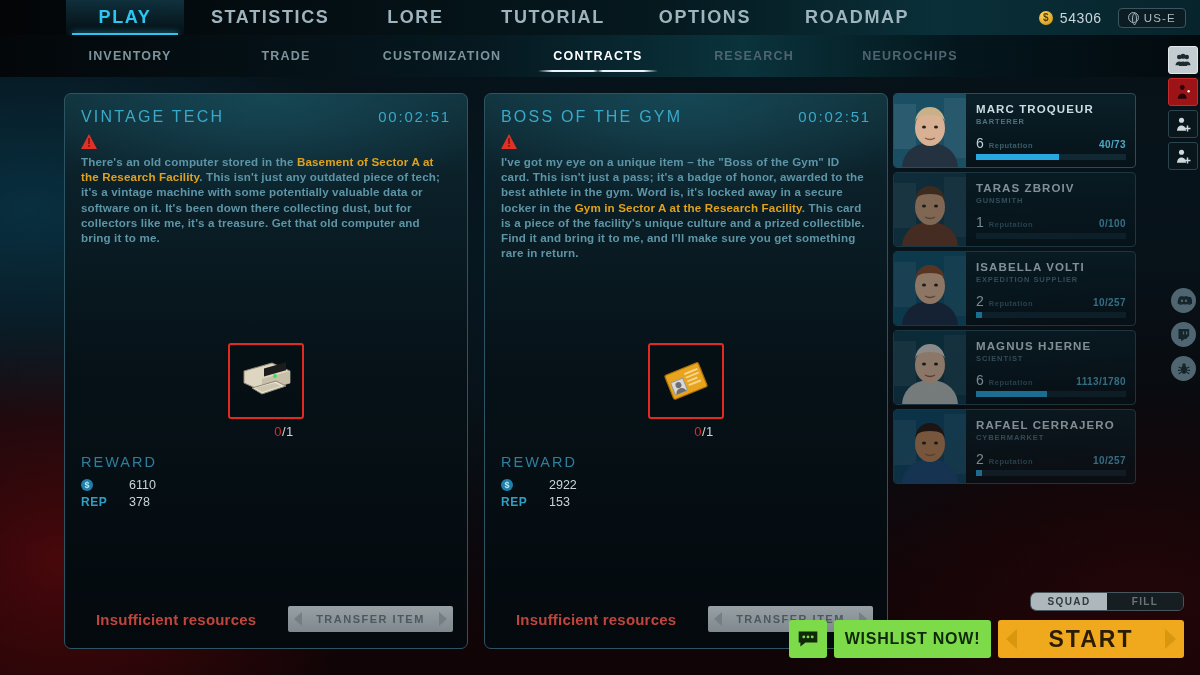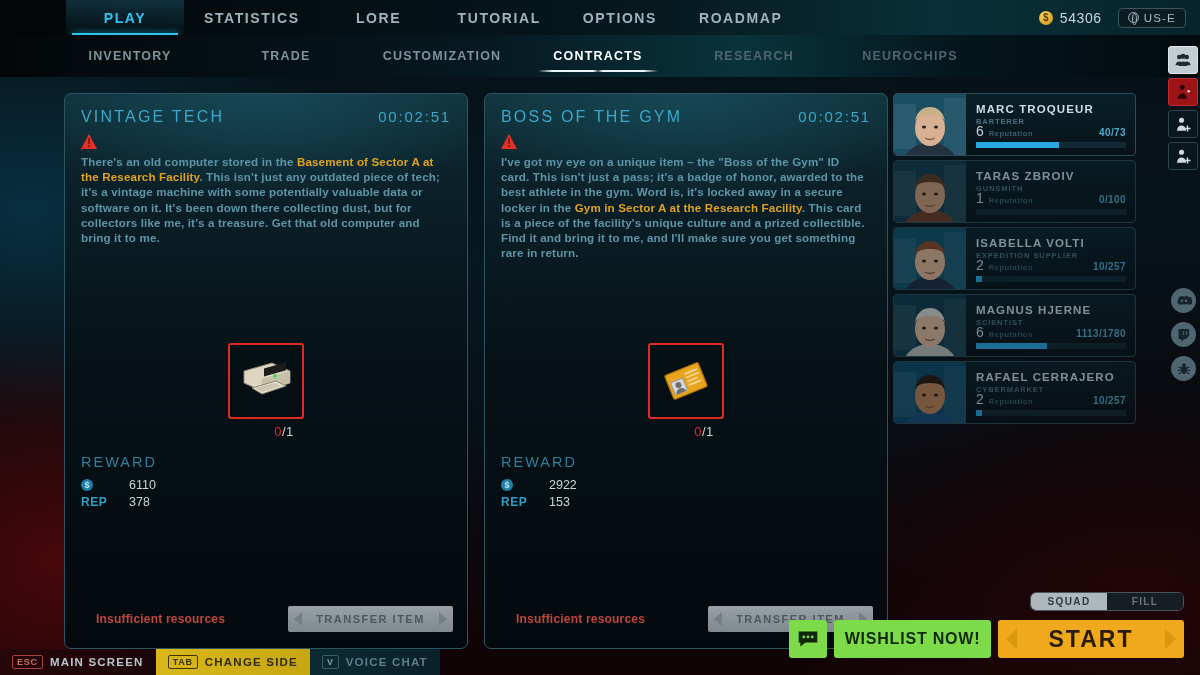--- a/index.html
+++ b/index.html
@@ -20,22 +20,22 @@
   }
   
   .topnav {
     position: absolute; left:0; top:0; width:1200px; height:35px;
     background: linear-gradient(90deg,#030507 0%, #05191f 55%, #0a2f38 78%, #07242c 100%);
     display: flex; align-items: stretch;
   }
   .topnav .nav-pad { width: 66px; }
   .topnav .nav-item {
     display:flex; align-items:center; justify-content:center;
-    padding: 0 20px; min-width: 118px;
-    font-size: 14px; letter-spacing: 1.6px; font-weight: 700;
+    padding: 0 27px; min-width: 118px;
+    font-size: 18px; letter-spacing: 1.6px; font-weight: 700;
     color:#9fb4bd; cursor: pointer; position: relative;
   }
   .topnav .nav-item.active {
     color:#2ec5f0;
     background: linear-gradient(180deg, rgba(25,80,100,0.55), rgba(10,40,55,0.15));
   }
   .topnav .nav-item.active::after {
     content:""; position:absolute; left:6px; right:6px; bottom:0; height:2px;
     background:#2ec5f0; box-shadow:0 0 6px #2ec5f0;
   }
@@ -125,38 +125,38 @@
   .reward-row { display:flex; align-items:center; height:17px; }
   .reward-key { width:42px; display:flex; align-items:center; }
   .rep-key { color:#2f9fc4; font-weight:700; font-size:12px; letter-spacing:.6px; }
   .coin-sm {
     width:12px;height:12px;border-radius:50%;
     background:#1f7fa8; color:#bfe6f5; font-size:9px; font-weight:700;
     display:flex;align-items:center;justify-content:center;
   }
   .reward-val { padding-left:6px; }
   .card-foot { position:absolute; left:16px; right:14px; bottom:16px; display:flex; align-items:center; justify-content:space-between; }
-  .insufficient { font-size:12px; color:#c0453c; font-weight:700; letter-spacing:.2px;padding-left:15px; }
+  .insufficient { font-size:15px; color:#c0453c; font-weight:700; letter-spacing:.2px;padding-left:15px; }
   .transfer-btn {
     width:165px;height:26px; border-radius:2px;
     background:linear-gradient(180deg,#b9c2c6,#9aa5aa);
     color:#5b6a70; font-size:11px; letter-spacing:1.5px; font-weight:700;
     display:flex;align-items:center;justify-content:center; cursor:pointer;
     position:relative; opacity:.82;
   }
   .transfer-btn::before, .transfer-btn::after{
     content:""; position:absolute; top:6px; width:0;height:0;
     border-top:7px solid transparent; border-bottom:7px solid transparent;
   }
   .transfer-btn::before{ left:6px; border-right:8px solid #8d989e; }
   .transfer-btn::after{ right:6px; border-left:8px solid #8d989e; }
   
   .charlist { position:absolute; left:893px; top:93px; width:243px; display:flex; flex-direction:column; gap:4px; }
   .char-card {
-    height:63px; border:1px solid #2a4d59; border-radius:4px;
+    height:75px; border:1px solid #2a4d59; border-radius:4px;
     background:linear-gradient(180deg,#0a2029,#061218);
     display:flex; overflow:hidden; cursor:pointer; position:relative;
   }
   .char-card.dim { opacity:.62; }
   .portrait { width:72px; height:100%; flex:0 0 72px; position:relative; overflow:hidden;
     background:linear-gradient(180deg,#123murky,#0a1a22); }
   .p-bg { position:absolute; inset:0; }
   .char-info { flex:1; padding:9px 9px 0 10px; position:relative; }
   .char-name { font-size:11.5px; letter-spacing:1.1px; color:#ccdce3; font-weight:700; }
   .char-role { font-size:7.5px; letter-spacing:.9px; color:#4e7180; margin-top:2px; font-weight:700; }
@@ -537,27 +537,13 @@
         <path d="M2 2h22v13H10l-6 5v-5H2z" fill="#10280a"></path>
         <circle cx="8" cy="8.5" r="1.7" fill="#7ddb4a"></circle>
         <circle cx="13" cy="8.5" r="1.7" fill="#7ddb4a"></circle>
         <circle cx="18" cy="8.5" r="1.7" fill="#7ddb4a"></circle>
       </svg>
     </div>
     <div class="wishlist-btn">WISHLIST NOW!</div>
     <div class="start-btn">START</div>
   </div>
 
-  <div class="hotkeys" id="hotkeys">
-      <div class="hk esc">
-        <span class="hk-key">ESC</span>
-        <span class="hk-label">MAIN SCREEN</span>
-      </div>
-      <div class="hk tab">
-        <span class="hk-key">TAB</span>
-        <span class="hk-label">CHANGE SIDE</span>
-      </div>
-      <div class="hk v">
-        <span class="hk-key">V</span>
-        <span class="hk-label">VOICE CHAT</span>
-      </div>
-    </div>
 </div>
 
 </body></html>

